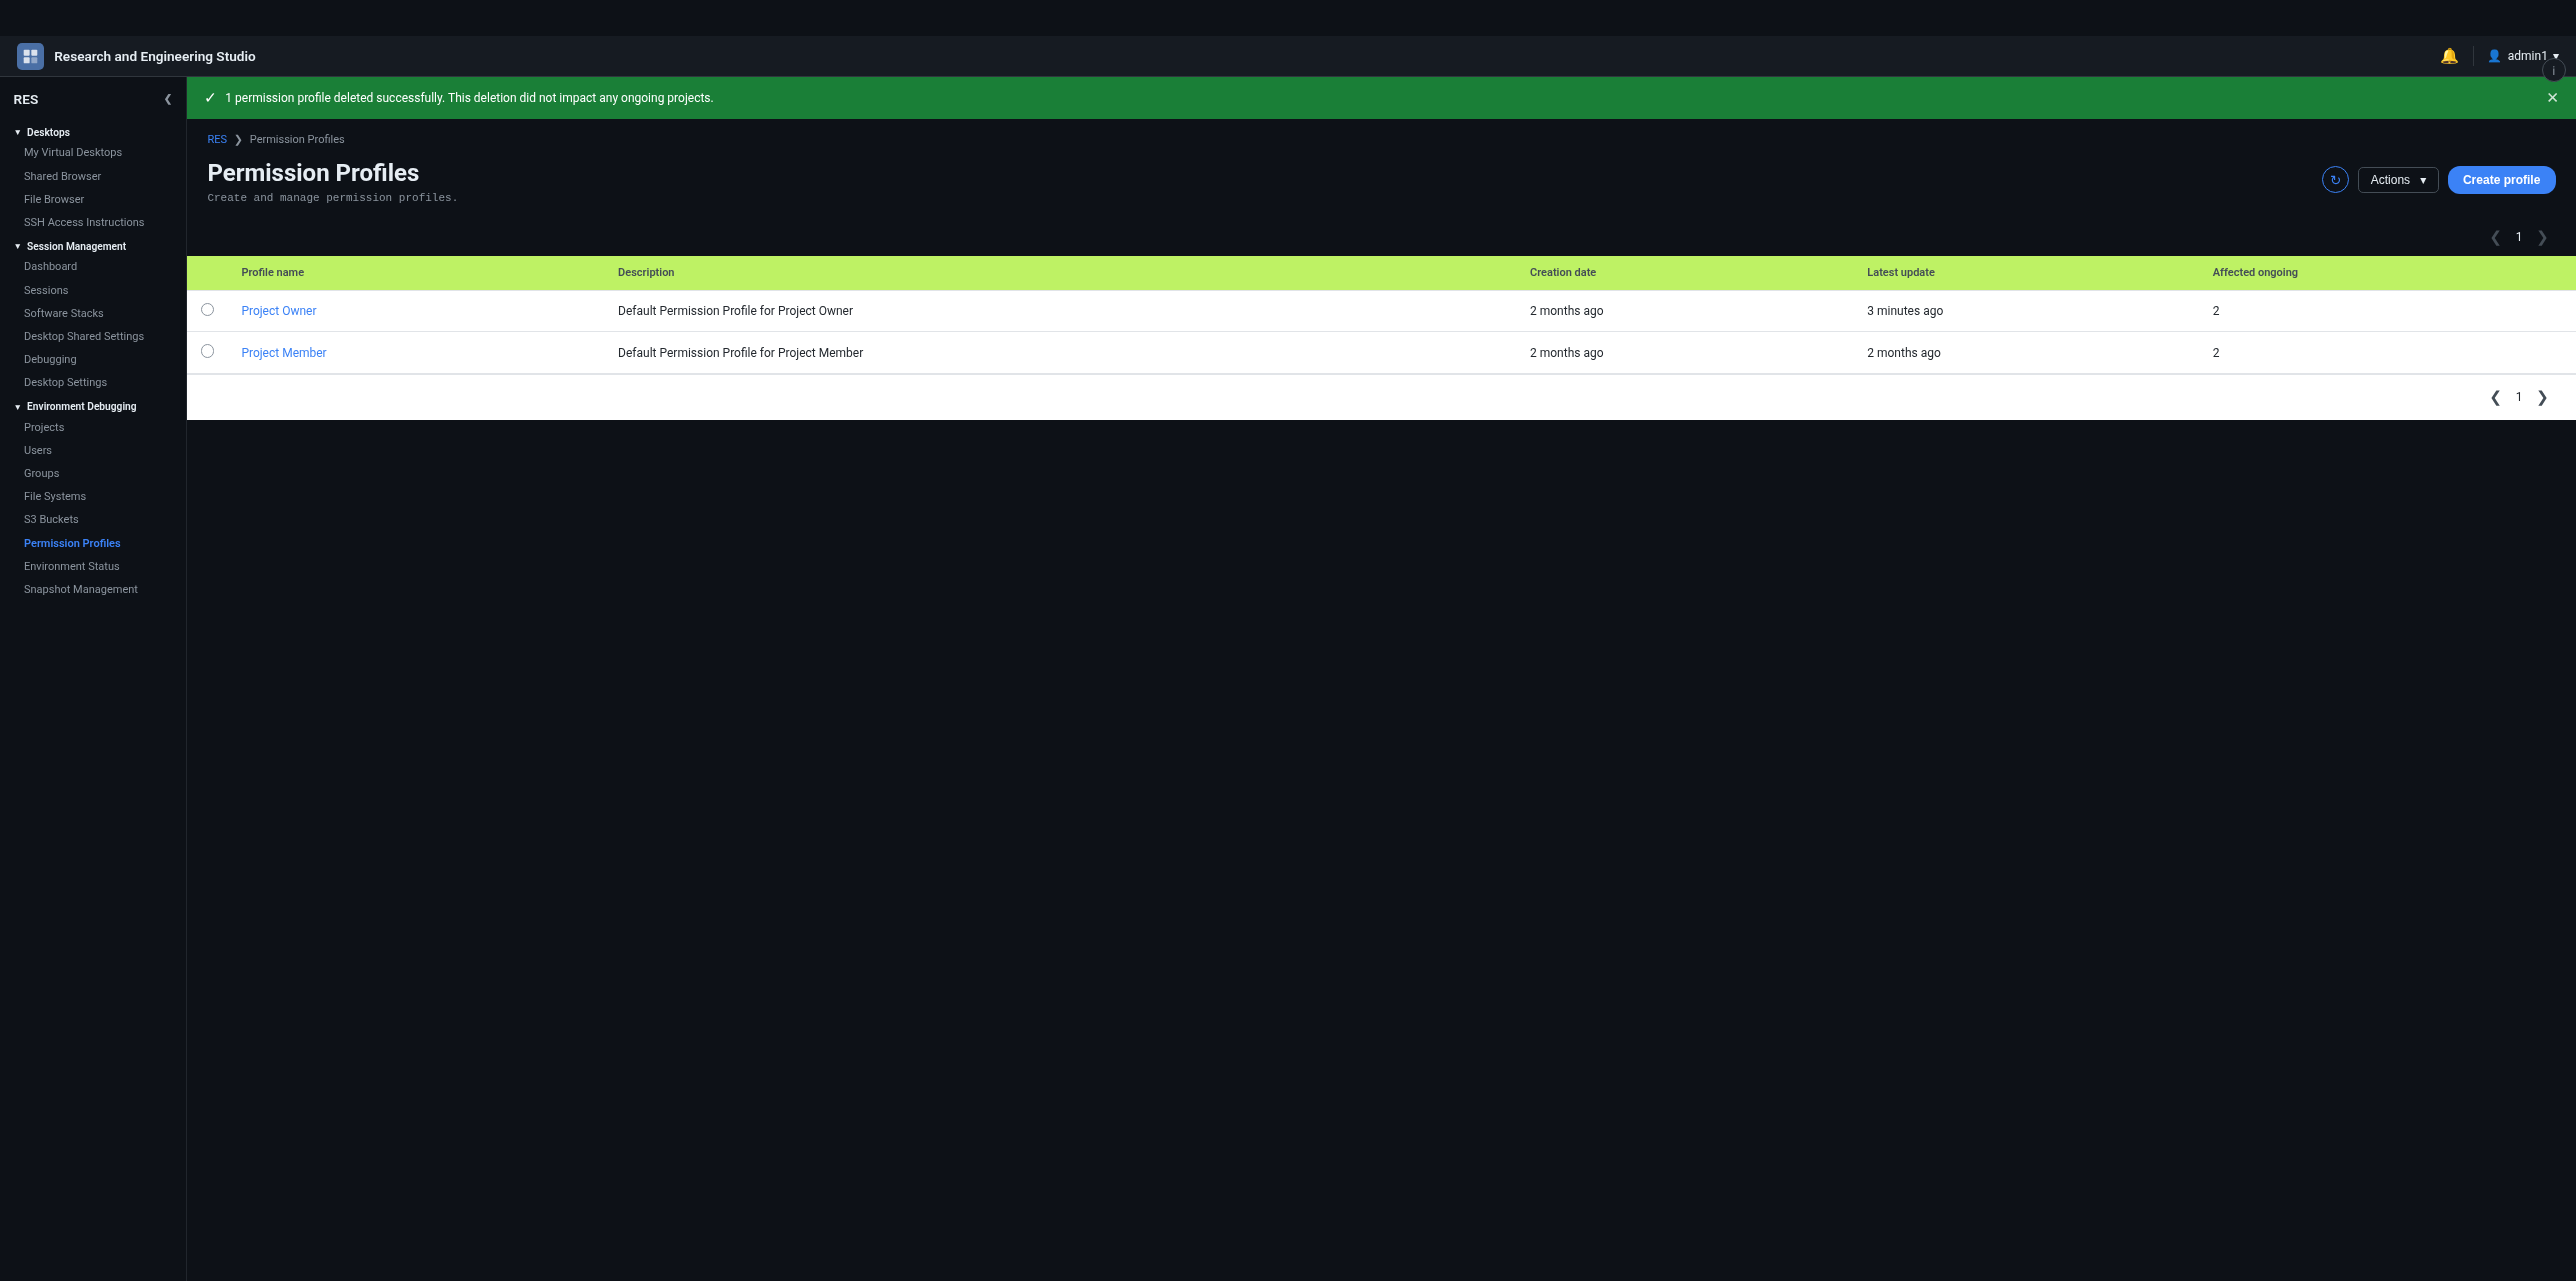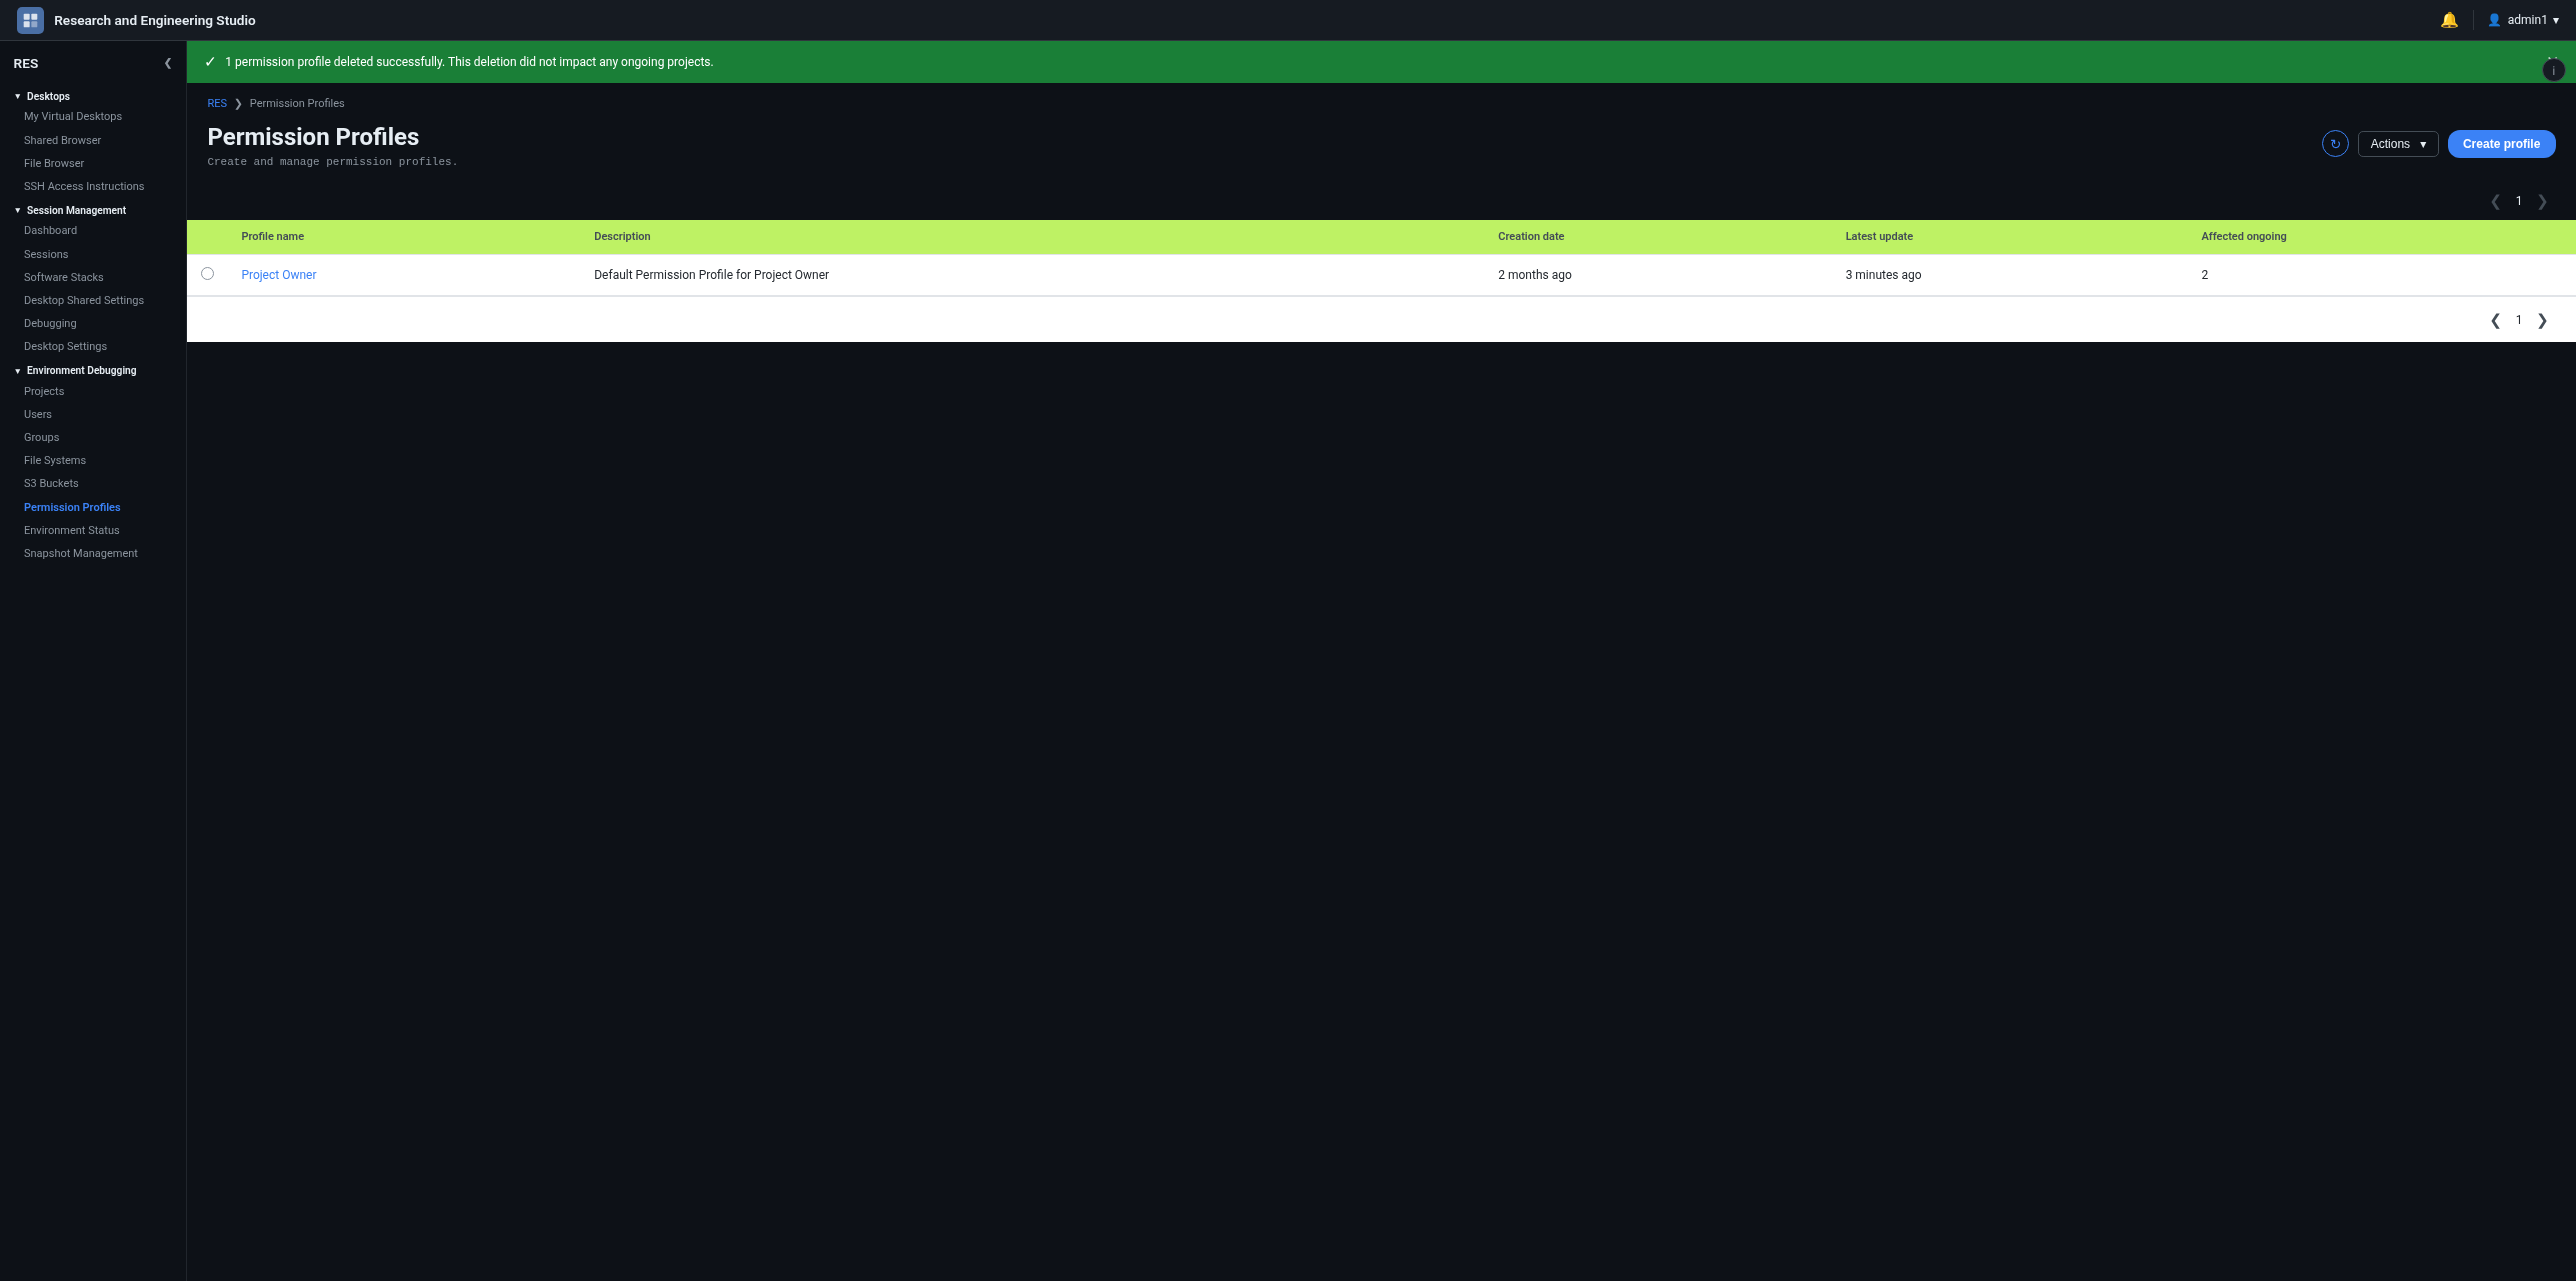--- a/index.html
+++ b/index.html
@@ -8,20 +8,21 @@
     
     .topbar {
       background: #161b22;
       display: flex;
       align-items: center;
       justify-content: space-between;
       padding: 0 17px;
       height: 41px;
       border-bottom: 0.9px solid #30363d;
       flex-shrink: 0;
+      margin-top: 36px;
     }
     .topbar-left { display: flex; align-items: center; gap: 10.2px; }
     .topbar-logo {
       width: 27px; height: 27px;
       background: #4a6fa5;
       border-radius: 5.1px;
       display: flex; align-items: center; justify-content: center;
       font-size: 13.6px; font-weight: bold; color: white;
     }
     .topbar-title { font-size: 13.6px; font-weight: 600; color: #e6edf3; }
@@ -338,20 +339,32 @@
               </td>
               <td>
                 <a class="profile-link">Project Owner</a>
               </td>
               <td>Default Permission Profile for Project Owner</td>
               <td>2 months ago</td>
               <td>3 minutes ago</td>
               <td>2</td>
             </tr>
 
+            <tr>
+              <td class="radio-cell">
+                <span class="radio-btn"></span>
+              </td>
+              <td>
+                <a class="profile-link">Project Member</a>
+              </td>
+              <td>Default Permission Profile for Project Member</td>
+              <td>2 months ago</td>
+              <td>2 months ago</td>
+              <td>2</td>
+            </tr>
           </tbody>
         </table>
 
         <div class="pagination-bottom">
           <button class="pagination-btn" disabled="">❮</button>
           <span class="pagination-num">1</span>
           <button class="pagination-btn" disabled="">❯</button>
         </div>
       </div>
     </div>

